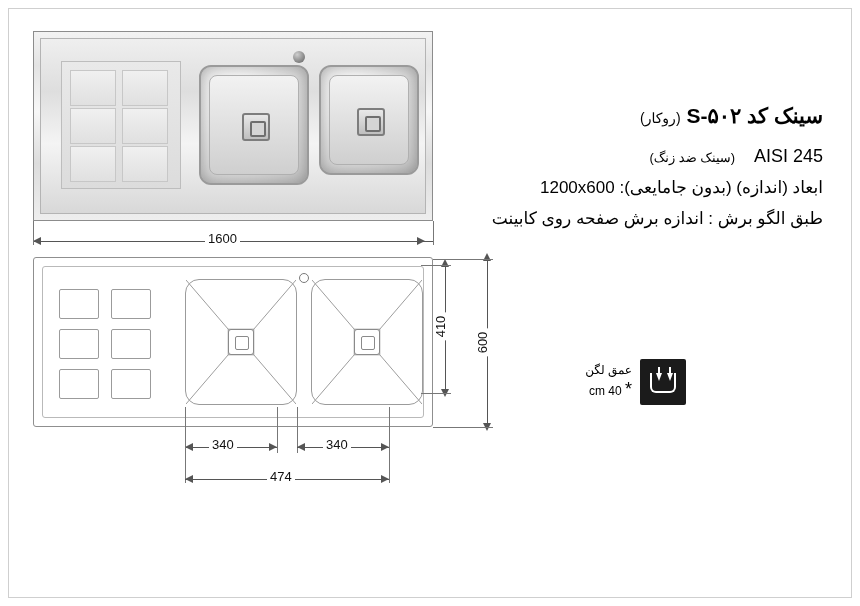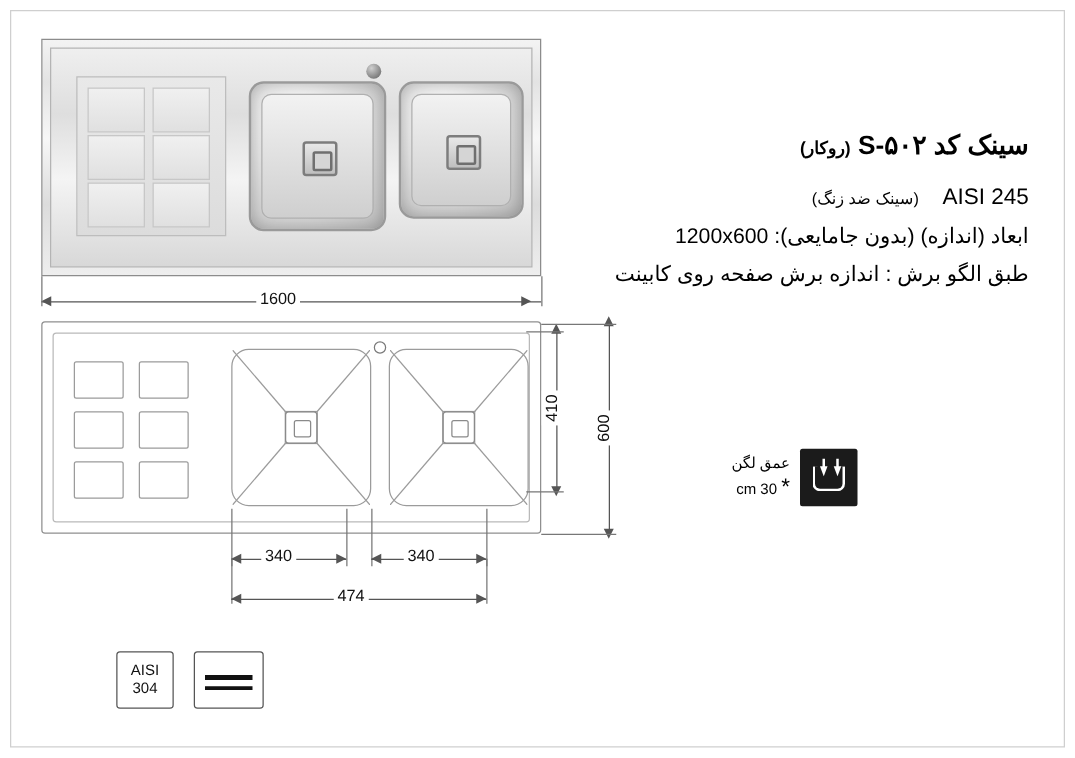--- a/index.html
+++ b/index.html
@@ -120,21 +120,21 @@
   }
   .dim-label.vert { transform: rotate(-90deg); transform-origin: center center; }
 
   
   .spec {
     position:absolute; right:28px; top:95px; width:400px;
     text-align:right; direction:rtl;
     font-family:"Liberation Sans", sans-serif; color:#000;
   }
   .spec .title { font-size:21px; font-weight:bold; margin-bottom:18px; }
-  .spec .title .small { font-size:14px; font-weight:bold;margin-top:34px; }
+  .spec .title .small { font-size:14px; font-weight:normal;margin-top:34px; }
   .spec .row { font-size:17px; margin-bottom:10px; }
   .spec .row .ltr { direction:ltr; unicode-bidi:embed; }
   .spec .small-note { font-size:13px; }
   .spec .big-num { font-size:18px; }
 
   
   .depth-wrap { position:absolute; right:165px; top:350px; display:flex; align-items:center; gap:8px; direction:rtl; }
   .depth-icon {
     width:46px; height:46px; background:#1b1b1b; position:relative; border-radius:2px;
   }
@@ -306,29 +306,19 @@
       <div class="basin"></div>
       <div class="stem s1"></div>
       <div class="stem s2"></div>
       <div class="arr a1"></div>
       <div class="arr a2"></div>
     </div>
     <div class="depth-text">
       <div>عمق لگن</div>
       <div>
         <span class="depth-star">*</span>
-        <span class="cm">30 cm</span>
+        <span class="cm">40 cm</span>
       </div>
     </div>
   </div>
 
-  <div class="badges">
-    <div class="badge-aisi">
-      <span>AISI</span>
-      <span>304</span>
-    </div>
-    <div class="badge-lines">
-      <i class="l1"></i>
-      <i class="l2"></i>
-    </div>
-  </div>
 
 </div>
 
 </body></html>

